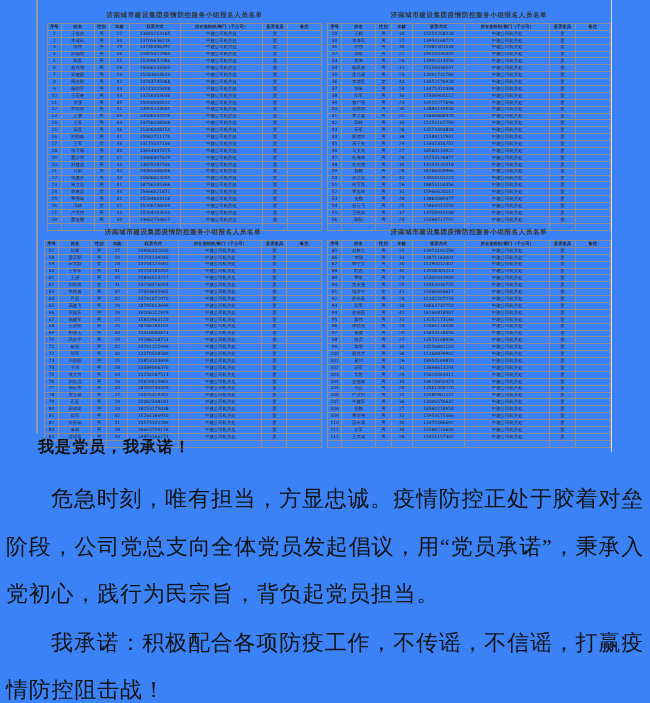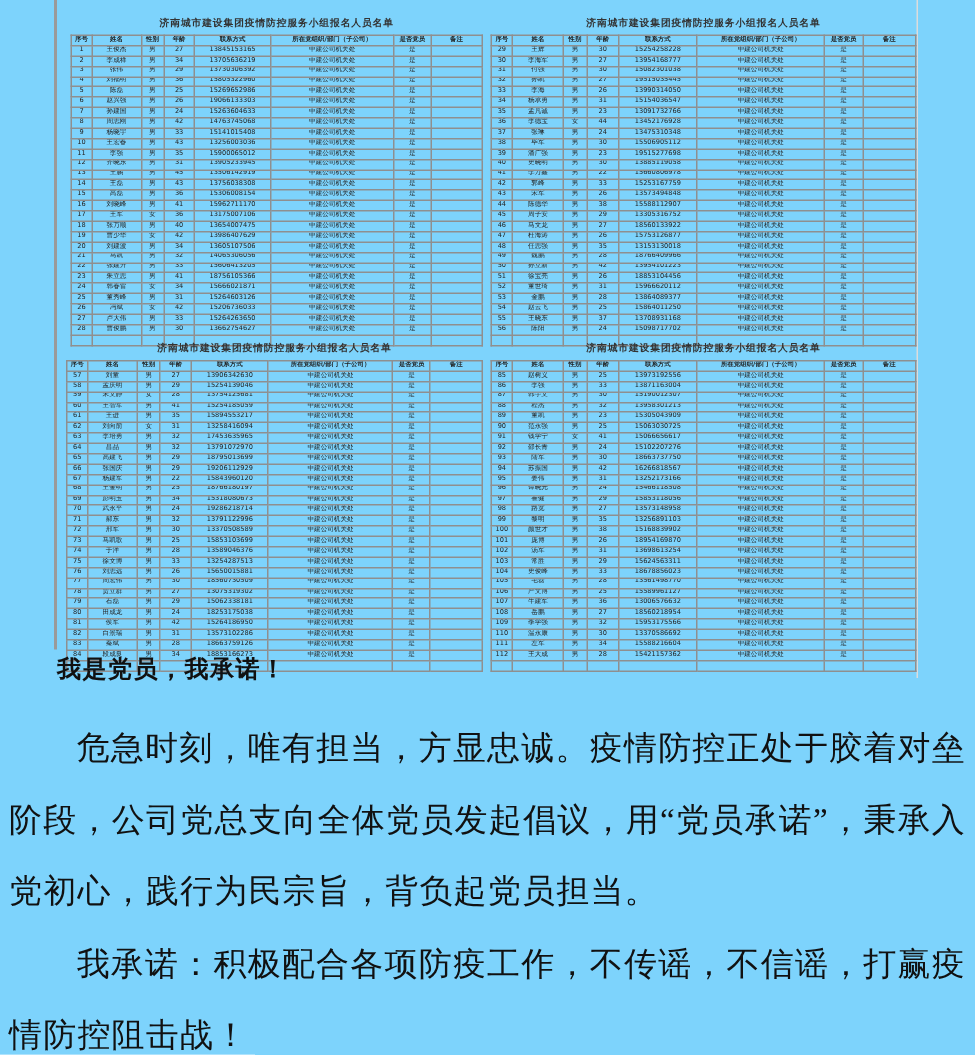--- a/index.html
+++ b/index.html
@@ -1,21 +1,21 @@
 <!DOCTYPE html>
 <html><head>
 <meta charset="utf-8">
 <style>
   html,body{margin:0;padding:0;}
   body{
     width:650px;height:703px;overflow:hidden;background:#ffffff;
     font-family:"Liberation Serif","DejaVu Serif",serif;
     position:relative;
   }
-  .page{position:absolute;inset:0;background:#7dd3fc;}
+  .page{position:absolute;inset:0;background:#3b82f6;}
   
   .scan-edge{position:absolute;top:0;}
   .scan-edge.left{left:36px;width:2px;height:433px;background:#9a9a9a;}
   .scan-edge.right{left:611px;width:1px;height:452px;background:#dcdcdc;}
 
   
   .sheet{position:absolute;filter:blur(0.3px);color:#2b2b2b;}
   .sheet-title{
     text-align:center;font-size:6.5px;line-height:8px;letter-spacing:0.6px;
     color:#333;white-space:nowrap;font-family:"DejaVu Sans",sans-serif;

